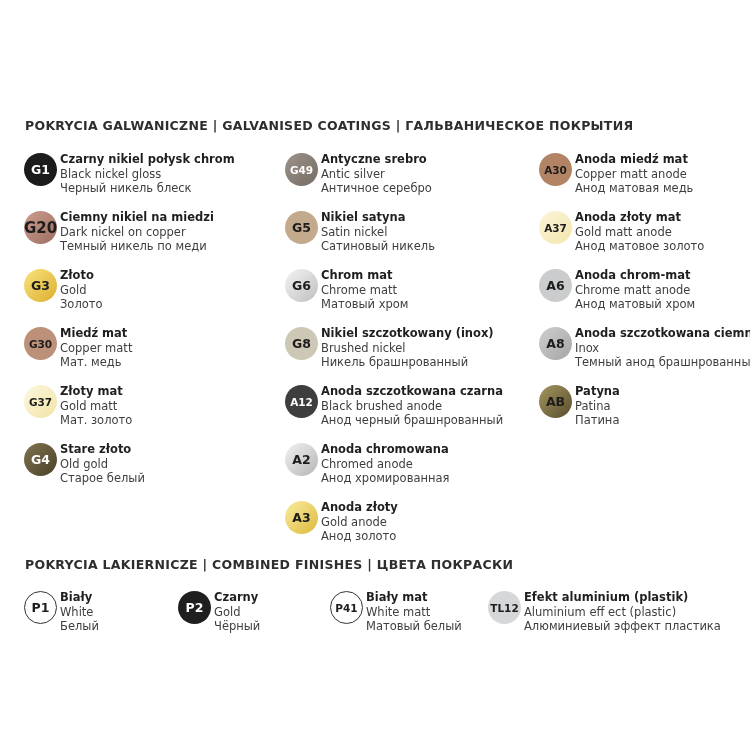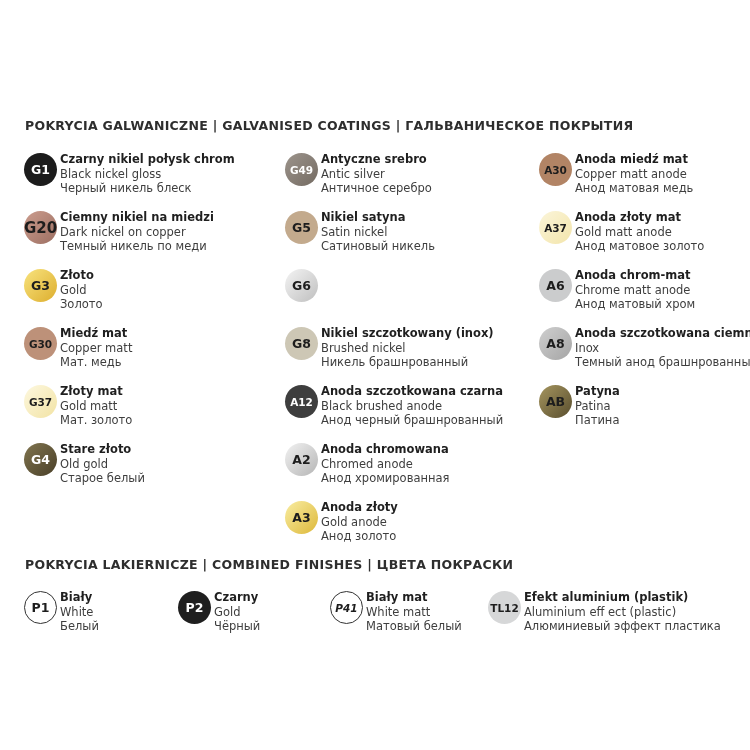--- a/index.html
+++ b/index.html
@@ -124,20 +124,25 @@
       <div class="item">
         <div class="swatch" style="background: rgb(195, 170, 141); color: rgb(29, 29, 29);">G5</div>
         <div class="labels">
           <div class="pl">Nikiel satyna</div>
           <div class="en">Satin nickel</div>
           <div class="ru">Сатиновый никель</div>
         </div>
       </div>
       <div class="item">
         <div class="swatch" style="background: linear-gradient(135deg, rgb(244, 244, 244) 0%, rgb(191, 191, 191) 100%); color: rgb(29, 29, 29);">G6</div>
+        <div class="labels">
+          <div class="pl">Chrom mat</div>
+          <div class="en">Chrome matt</div>
+          <div class="ru">Матовый хром</div>
+        </div>
       </div>
       <div class="item">
         <div class="swatch" style="background: rgb(205, 199, 181); color: rgb(29, 29, 29);">G8</div>
         <div class="labels">
           <div class="pl">Nikiel szczotkowany (inox)</div>
           <div class="en">Brushed nickel</div>
           <div class="ru">Никель брашнрованный</div>
         </div>
       </div>
       <div class="item">
@@ -221,21 +226,21 @@
       </div>
       <div class="item combined-item" style="left: 178px;">
         <div class="swatch" style="background: rgb(31, 31, 31); color: rgb(255, 255, 255);">P2</div>
         <div class="labels">
           <div class="pl">Czarny</div>
           <div class="en">Gold</div>
           <div class="ru">Чёрный</div>
         </div>
       </div>
       <div class="item combined-item" style="left: 330px;">
-        <div class="swatch" style="background: rgb(255, 255, 255); border: 1.5px solid rgb(51, 51, 51); color: rgb(29, 29, 29); font-size: 10.5px; font-style: italic;">P41</div>
+        <div class="swatch" style="background: rgb(255, 255, 255); border: 1.5px solid rgb(51, 51, 51); color: rgb(29, 29, 29); font-size: 10.5px;">P41</div>
         <div class="labels">
           <div class="pl">Biały mat</div>
           <div class="en">White matt</div>
           <div class="ru">Матовый белый</div>
         </div>
       </div>
       <div class="item combined-item" style="left: 488px;">
         <div class="swatch" style="background: rgb(214, 215, 216); color: rgb(29, 29, 29); font-size: 10.5px;">TL12</div>
         <div class="labels">
           <div class="pl">Efekt aluminium (plastik)</div>

